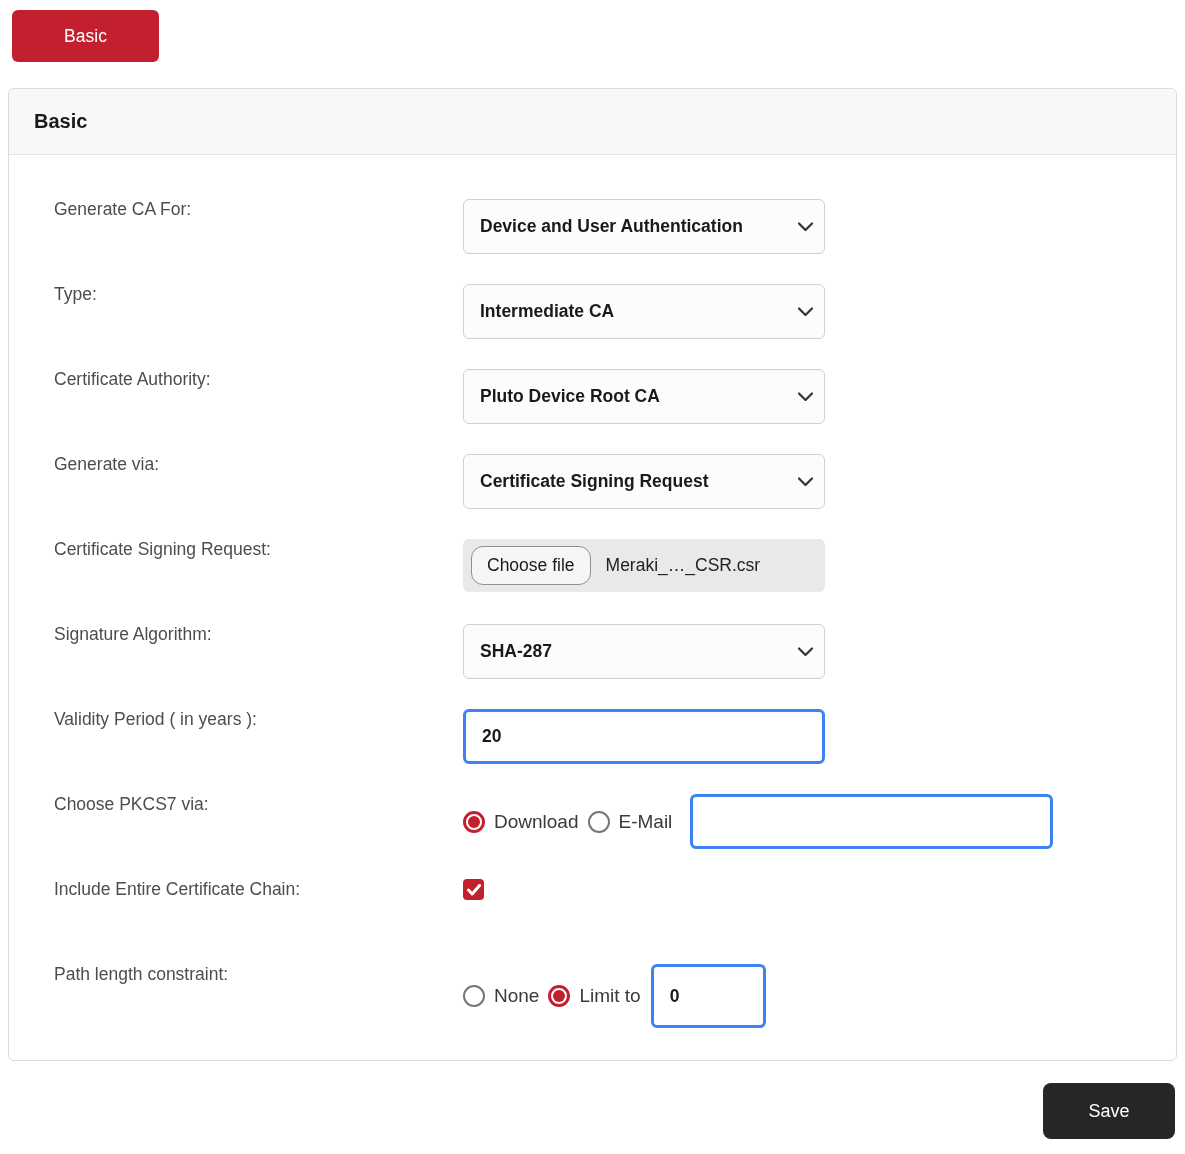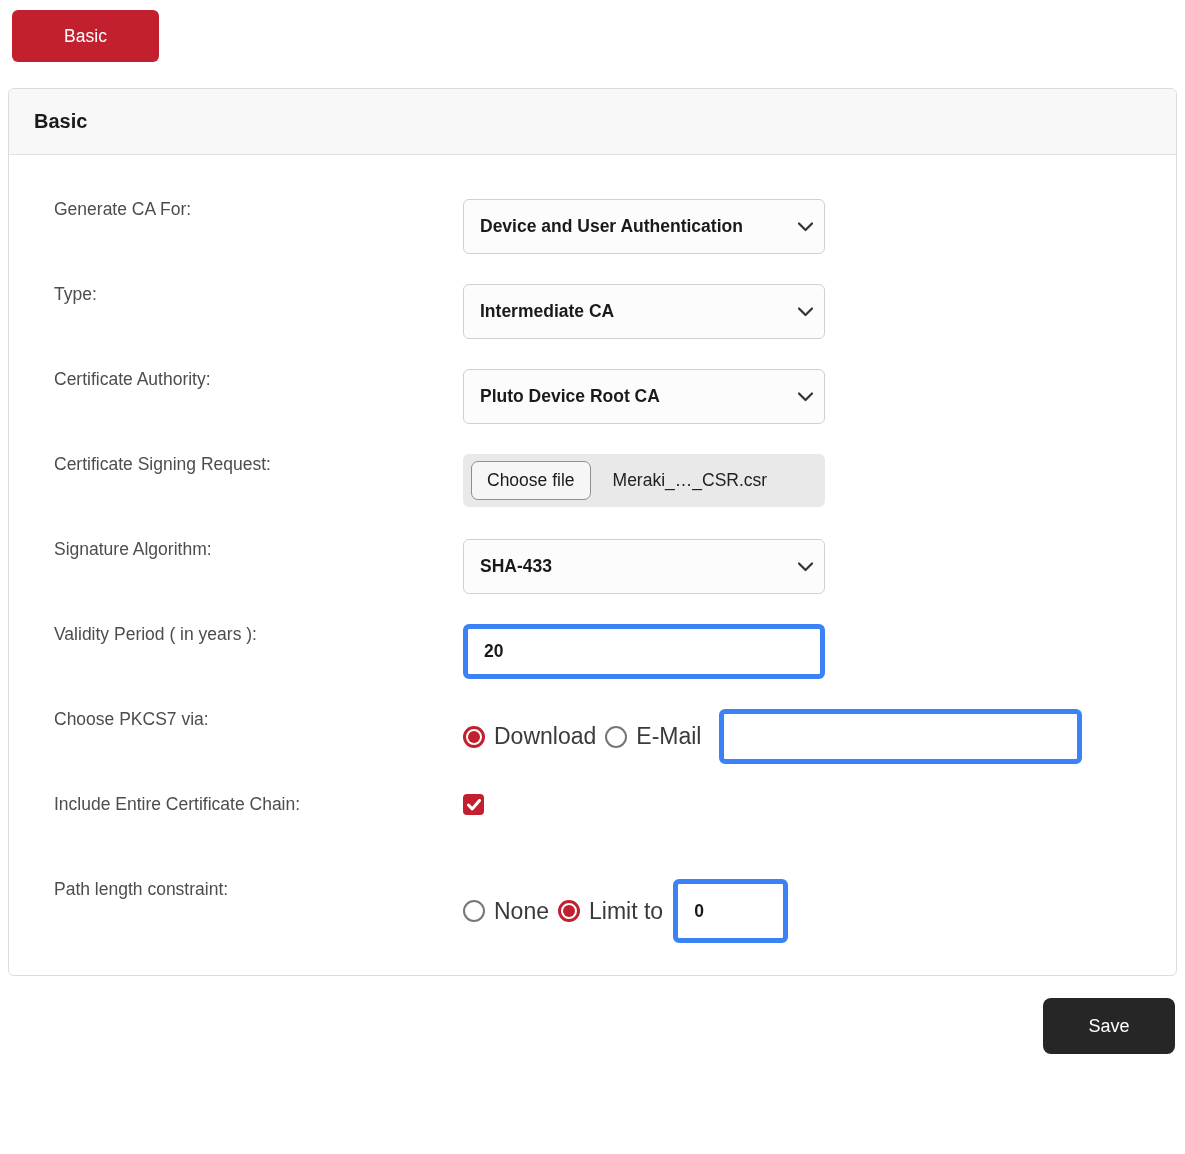--- a/index.html
+++ b/index.html
@@ -81,39 +81,39 @@
   .file-box {
     width:362px; height:53px;
     background:#e9e9e9;
     border-radius:6px;
     display:flex; align-items:center;
     padding:0 10px 0 8px;
   }
   .choose-btn {
     background:#f6f6f6;
     border:1px solid #8f8f8f;
-    border-radius:7px;
+    border-radius:12px;
     height:39px;
     padding:1px 15px;
     font-size:17.5px; color:#1a1a1a;
     font-family:"Liberation Sans", sans-serif;
     display:flex; align-items:center;
     cursor:pointer;
     flex-shrink:0;
   }
   .file-name {
-    margin-left:22px;
+    margin-left:15px;
     font-size:17.5px; color:#222222;
     white-space:nowrap; overflow:hidden;
   }
 
   
   .text-input {
     width:362px; height:55px;
-    border:5px solid #3b82f6;
+    border:3px solid #3b82f6;
     border-radius:6px;
     background:#ffffff;
     font-family:"Liberation Sans", sans-serif;
     font-size:17.5px; font-weight:bold; color:#1a1a1a;
     padding:0 16px;
     outline:none;
   }
   .email-input { width:363px; margin-left:2px; font-weight:normal; }
   .limit-input { width:115px; height:64px; margin-left:10px; }
 
@@ -127,21 +127,21 @@
     display:flex; align-items:center; justify-content:center;
     cursor:pointer;
     flex-shrink:0;
   }
   .radio.selected { border-color:#c2202e; border-width:3px; }
   .radio.selected .dot {
     width:12px; height:12px; border-radius:50%;
     background:#c2202e;
   }
   .radio-label {
-    font-size:23px; color:#3a3a3a;
+    font-size:19px; color:#3a3a3a;
     margin:0 9px 0 9px;
     white-space:nowrap;
   }
 
   
   .checkbox {
     width:21px; height:21px;
     background:#c2202e;
     border-radius:4px;
     display:flex; align-items:center; justify-content:center;
@@ -203,33 +203,42 @@
     <div class="form-row">
       <span class="row-label">Certificate Authority:</span>
       <div class="select-box">
         <span class="value">Pluto Device Root CA</span>
         <svg class="chevron" viewBox="0 0 15 10">
             <polyline points="1,1.5 7.5,8 14,1.5" fill="none" stroke="#333" stroke-width="2.2" stroke-linecap="round" stroke-linejoin="round"></polyline>
           </svg>
       </div>
     </div>
 
+    <div class="form-row">
+      <span class="row-label">Generate via:</span>
+      <div class="select-box">
+        <span class="value">Certificate Signing Request</span>
+        <svg class="chevron" viewBox="0 0 15 10">
+            <polyline points="1,1.5 7.5,8 14,1.5" fill="none" stroke="#333" stroke-width="2.2" stroke-linecap="round" stroke-linejoin="round"></polyline>
+          </svg>
+      </div>
+    </div>
 
     <div class="form-row">
       <span class="row-label">Certificate Signing Request:</span>
       <div class="file-box">
         <button class="choose-btn">Choose file</button>
         <span class="file-name">Meraki_…_CSR.csr</span>
       </div>
     </div>
 
     <div class="form-row">
       <span class="row-label">Signature Algorithm:</span>
       <div class="select-box">
-        <span class="value">SHA-433</span>
+        <span class="value">SHA-287</span>
         <svg class="chevron" viewBox="0 0 15 10">
             <polyline points="1,1.5 7.5,8 14,1.5" fill="none" stroke="#333" stroke-width="2.2" stroke-linecap="round" stroke-linejoin="round"></polyline>
           </svg>
       </div>
     </div>
 
     <div class="form-row">
       <span class="row-label">Validity Period ( in years ):</span>
       <input class="text-input" type="text" value="20" style="">
     </div>

